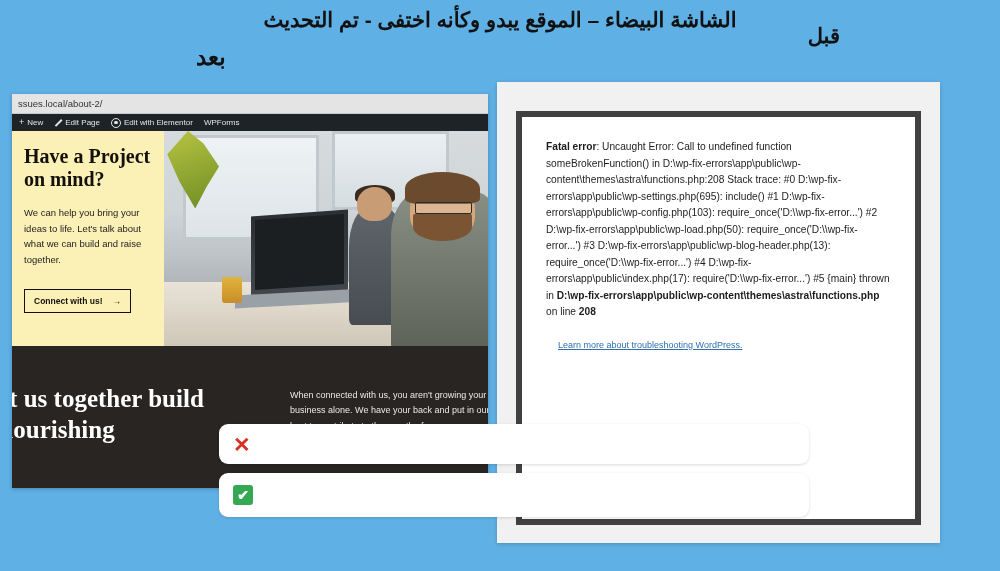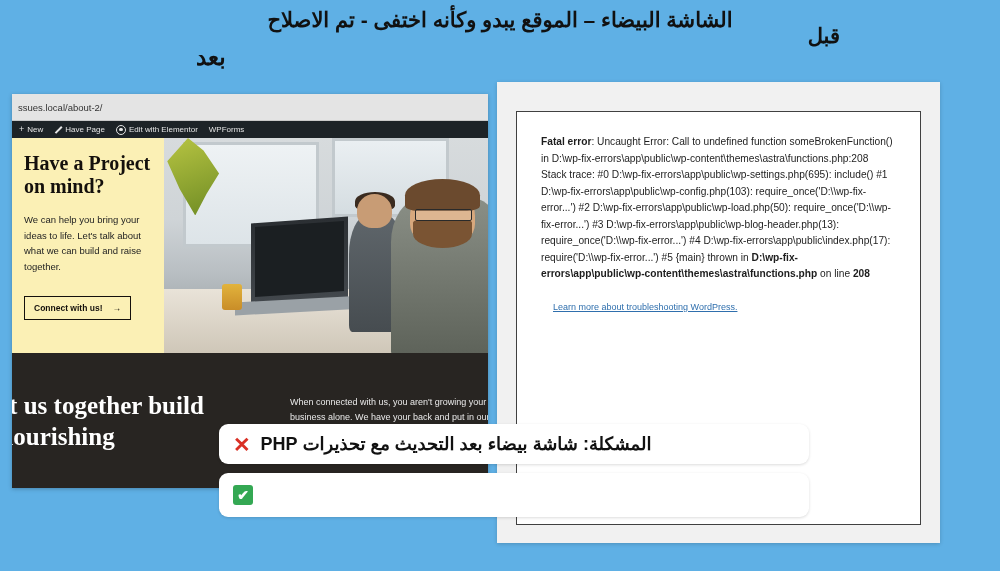--- a/index.html
+++ b/index.html
@@ -25,21 +25,21 @@
     font-size:23px; font-weight:700; color:#111;
   }
 
   
   .browser{
     position:absolute; left:12px; top:94px; width:476px; height:394px;
     background:#fff; overflow:hidden;
     box-shadow:0 1px 4px rgba(0,0,0,.25);
   }
   .browser-urlbar{
-    height:27px; background:#e4e4e4; border-bottom:1px solid #c9c9c9;
+    height:20px; background:#e4e4e4; border-bottom:1px solid #c9c9c9;
     display:flex; align-items:center; padding:0 6px;
     font-size:9.5px; color:#333; box-sizing:border-box;
   }
   .browser-adminbar{
     height:17px; background:#1d2327; color:#e5e5e5;
     display:flex; align-items:center; gap:11px; padding:0 7px;
     font-size:8px; box-sizing:border-box; white-space:nowrap;
   }
   .adm{display:flex;align-items:center;gap:3px;}
   .adm .gl{font-size:9px;line-height:1;}
@@ -149,21 +149,21 @@
     color:#e9e9e9; font-size:9px; line-height:1.72;
   }
 
   
   .errwrap{
     position:absolute; left:497px; top:82px; width:443px; height:461px;
     background:#F1F1F1; box-shadow:0 1px 4px rgba(0,0,0,.18);
   }
   .errcard{
     position:absolute; left:19px; top:29px; width:405px; height:414px;
-    background:#fff; border:1px solid #404040; box-sizing:border-box;
+    background:#fff; border:6px solid #404040; box-sizing:border-box;
     padding:22px 24px;
   }
   .err-msg{
     font-size:10.2px; line-height:1.62; color:#1d1d1d; margin:0;
     word-break:break-word;
   }
   .err-msg b{font-weight:700;}
   .err-critical{
     margin:25px 0 0 0; font-size:9.5px; color:#1d1d1d;
   }
@@ -186,38 +186,38 @@
   .ic-x{ color:#D93025; font-size:21px; font-weight:700; line-height:1; }
   .ic-check{
     display:inline-flex;align-items:center;justify-content:center;
     width:20px;height:20px;border-radius:3px;background:#34A853;
     color:#fff;font-size:14px;font-weight:700;line-height:1;
   }
 </style>
 </head>
 <body>
 
-<div class="headline">الشاشة البيضاء – الموقع يبدو وكأنه  اختفى - تم الاصلاح</div>
+<div class="headline">الشاشة البيضاء – الموقع يبدو وكأنه  اختفى - تم التحديث</div>
 <div class="label-before">قبل</div>
 <div class="label-after">بعد</div>
 
 <div class="browser">
 
   <div class="browser-urlbar">
     <span>ssues.local/about-2/</span>
   </div>
 
   <div class="browser-adminbar">
     <span class="adm">
       <span class="gl">+</span>
       <span>New</span>
     </span>
     <span class="adm">
       <span class="pencil"></span>
-      <span>Have Page</span>
+      <span>Edit Page</span>
     </span>
     <span class="adm">
       <span class="circ"></span>
       <span>Edit with Elementor</span>
     </span>
     <span class="adm">
       <span>WPForms</span>
     </span>
   </div>
 
@@ -260,18 +260,17 @@
 </div>
 
 <div class="errwrap">
   <div class="errcard">
     <p class="err-msg"><b>Fatal error</b><span>: Uncaught Error: Call to undefined function someBrokenFunction() in D:\wp-fix-errors\app\public\wp-content\themes\astra\functions.php:208 Stack trace: #0 D:\wp-fix-errors\app\public\wp-settings.php(695): include() #1 D:\wp-fix-errors\app\public\wp-config.php(103): require_once('D:\\wp-fix-error...') #2 D:\wp-fix-errors\app\public\wp-load.php(50): require_once('D:\\wp-fix-error...') #3 D:\wp-fix-errors\app\public\wp-blog-header.php(13): require_once('D:\\wp-fix-error...') #4 D:\wp-fix-errors\app\public\index.php(17): require('D:\\wp-fix-error...') #5 {main} thrown in </span><b>D:\wp-fix-errors\app\public\wp-content\themes\astra\functions.php</b><span> on line </span><b>208</b></p>
     <a class="err-link">Learn more about troubleshooting WordPress.</a>
   </div>
 </div>
 
 <div class="cap" id="cap-problem">
-  <span>المشكلة: شاشة بيضاء بعد التحديث مع تحذيرات PHP</span>
   <span class="ic-x">✕</span>
 </div>
 <div class="cap" id="cap-solution">
   <span class="ic-check">✔</span>
 </div>
 
 </body></html>

